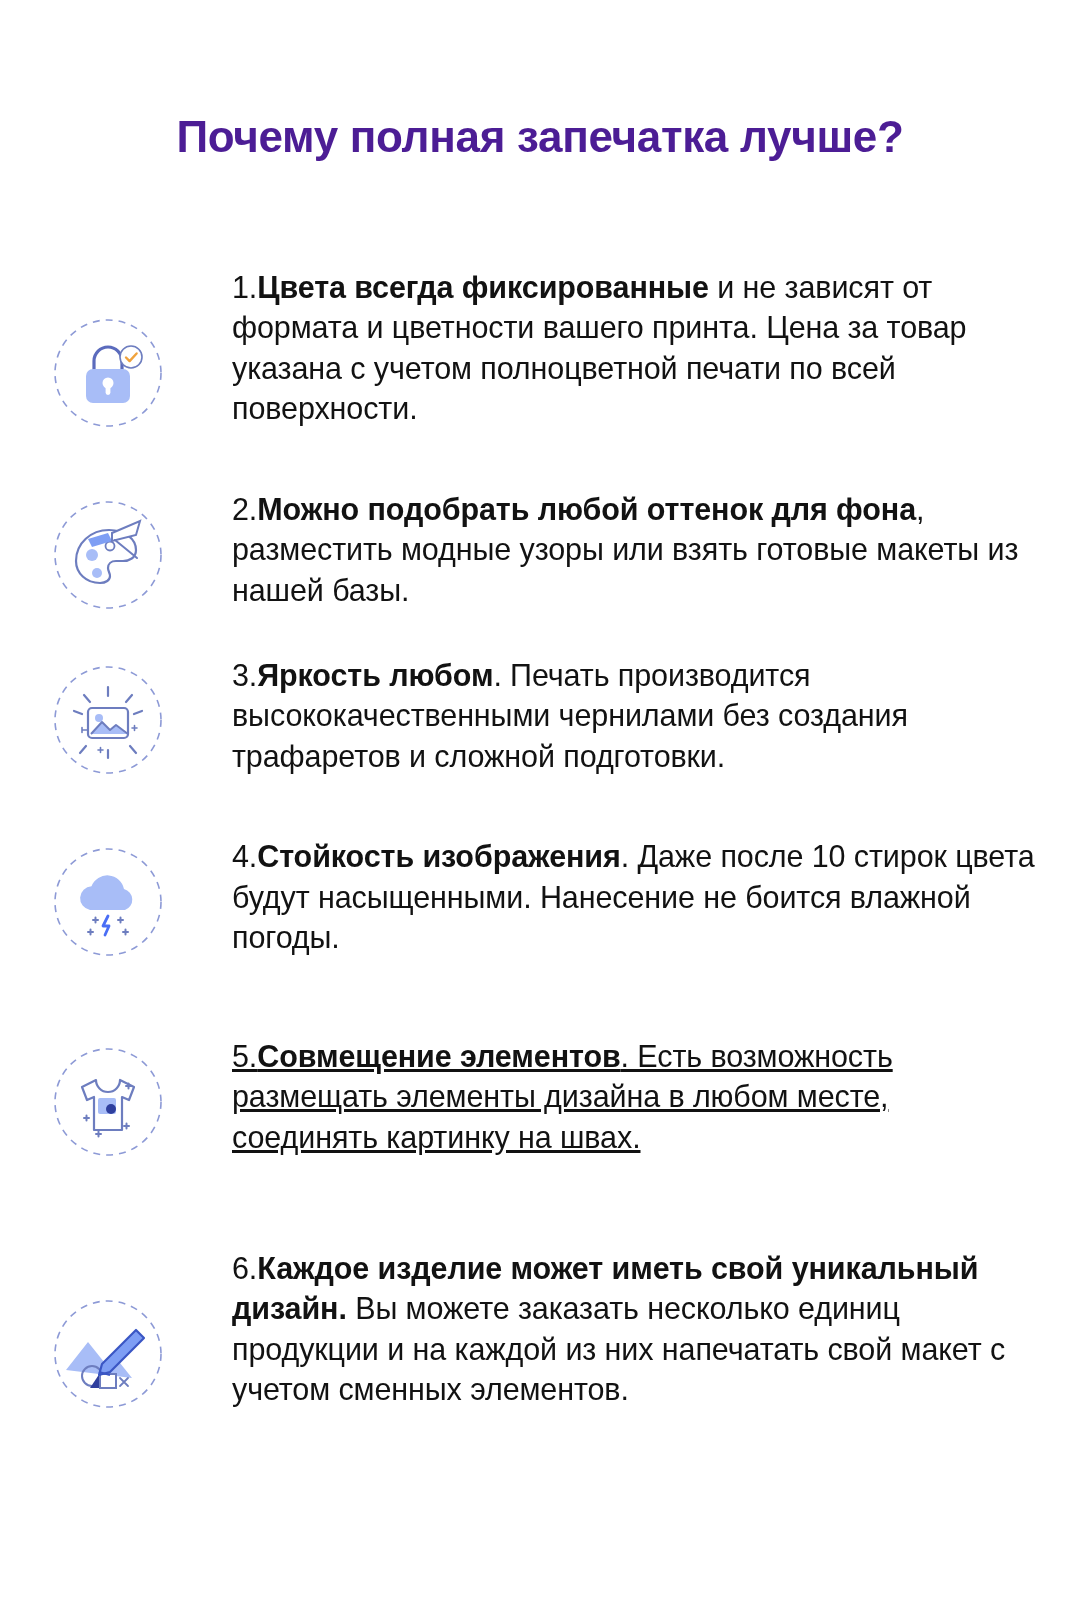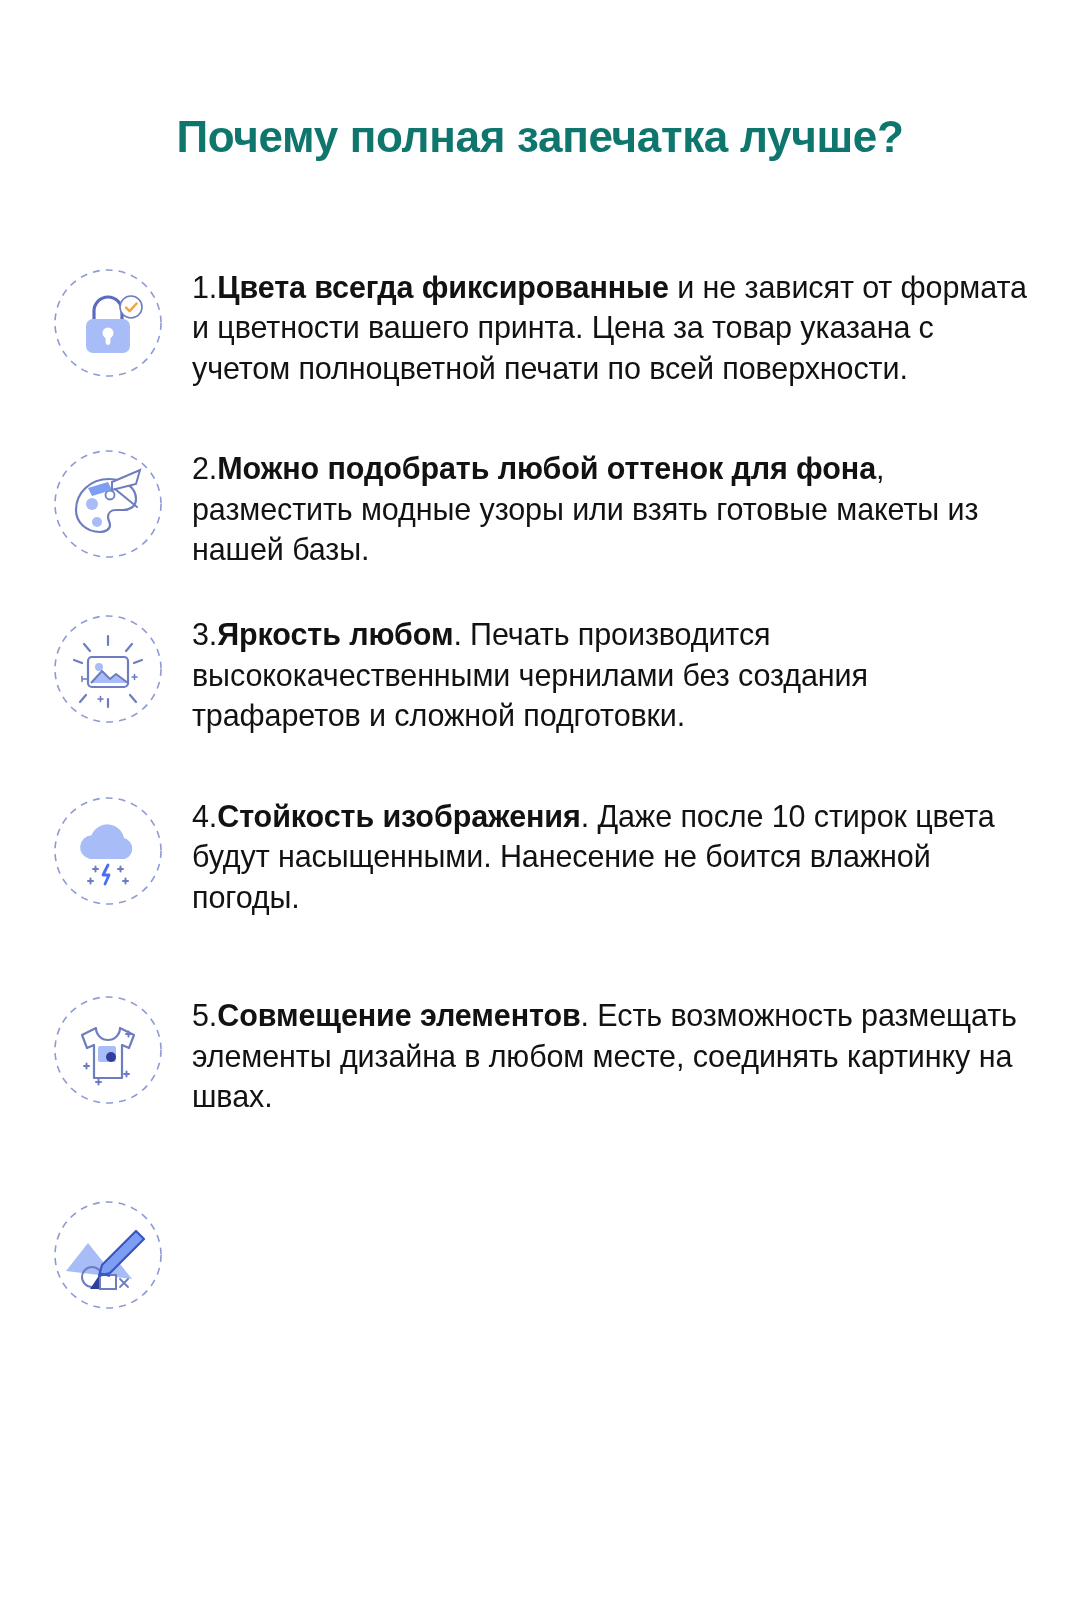--- a/index.html
+++ b/index.html
@@ -19,33 +19,34 @@
     width: 1080px;
     height: 1620px;
     box-sizing: border-box;
     padding: 0;
   }
   .title {
     text-align: center;
     font-size: 44px;
     font-weight: bold;
     letter-spacing: -0.3px;
-    color: #0f766e;
+    color: #4c1d95;
     margin: 112px 0 0 0;
     padding: 0 32px;
     line-height: 1.15;
   }
   .list {
     margin-top: 90px;
     padding: 0 42px 0 52px;
   }
   .item {
     display: flex;
-    align-items: center;
+    align-items: flex-end;
     margin-bottom: 48px;
+    gap: 40px;
   }
   .item:last-child { margin-bottom: 0; }
   .icon-wrap {
     flex: 0 0 auto;
     width: 112px;
     height: 112px;
     margin-right: 28px;
     position: relative;
   }
   .icon-wrap svg {
@@ -69,21 +70,21 @@
   .item-2 .icon-wrap { margin-top: 4px; }
   .item-3 .icon-wrap { margin-top: 2px; }
   .item-4 .icon-wrap { margin-top: 2px; }
   .item-5 .icon-wrap { margin-top: 2px; }
   .item-6 .icon-wrap { margin-top: 6px; }
 
   .item-1 { margin-bottom: 46px; }
   .item-2 { margin-bottom: 30px; }
   .item-3 { margin-bottom: 46px; }
   .item-4 { margin-bottom: 64px; }
-  .item-5 { margin-bottom: 76px; }
+  .item-5 { margin-bottom: 76px; text-decoration: underline; }
 </style>
 </head>
 <body>
 
 <div class="page">
 
   <h1 class="title">Почему полная запечатка лучше?</h1>
 
   <div class="list">
 
@@ -196,16 +197,19 @@
           <circle cx="56" cy="56" r="53" stroke="#8d9ad6" stroke-width="1.6" stroke-dasharray="7 6"></circle>
           <path d="M14 72l22-28 16 20 8-9 20 25z" fill="#a8bdf7"></path>
           <circle cx="40" cy="78" r="10" fill="none" stroke="#6d7dbf" stroke-width="2"></circle>
           <path d="M50 72l12 18H38z" fill="#2f3f9e"></path>
           <rect x="48" y="76" width="16" height="14" fill="#ffffff" stroke="#6d7dbf" stroke-width="2"></rect>
           <path d="M68 80l8 8M76 80l-8 8" stroke="#6d7dbf" stroke-width="1.8" stroke-linecap="round"></path>
           <path d="M84 32l8 8-34 34-11 3 3-11z" fill="#7e9ef4" stroke="#3a56c4" stroke-width="2.2" stroke-linejoin="round"></path>
           <path d="M47 74l11 3" stroke="#3a56c4" stroke-width="2.2"></path>
         </svg>
       </div>
+      <div class="text">
+        <span>6.</span><b>Каждое изделие может иметь свой уникальный дизайн.</b><span> Вы можете заказать несколько единиц продукции и на каждой из них напечатать свой макет с учетом сменных элементов.</span>
+      </div>
     </div>
 
   </div>
 </div>
 
 </body></html>

